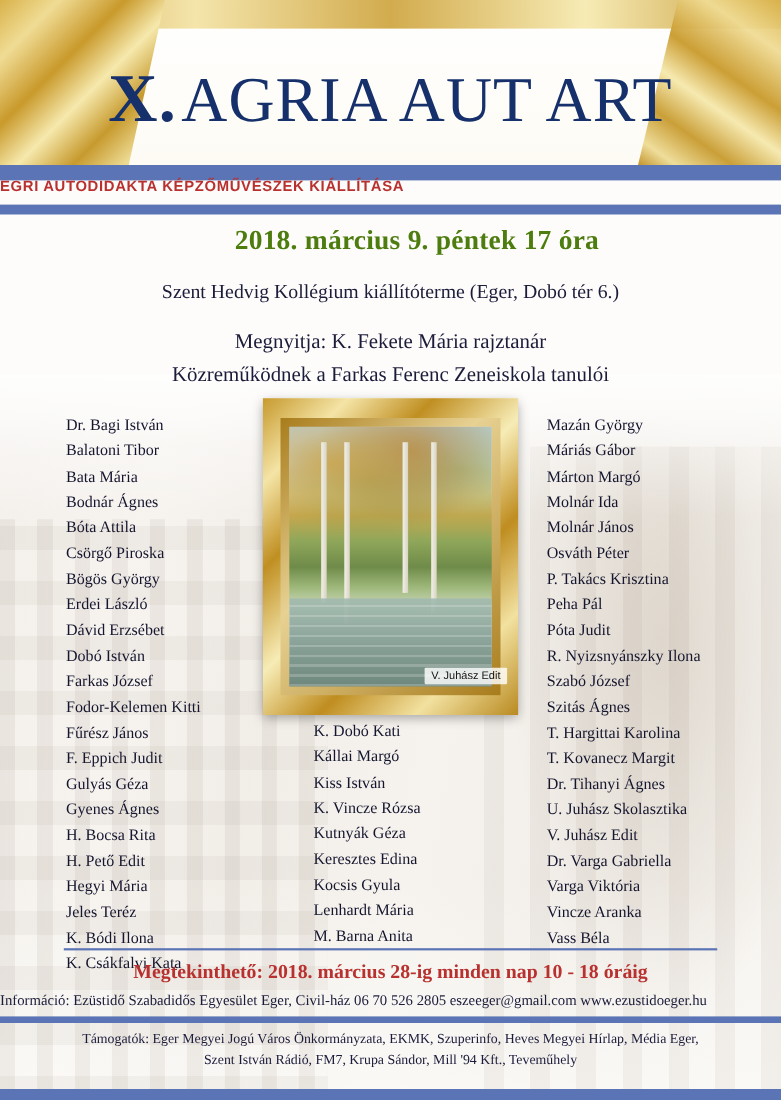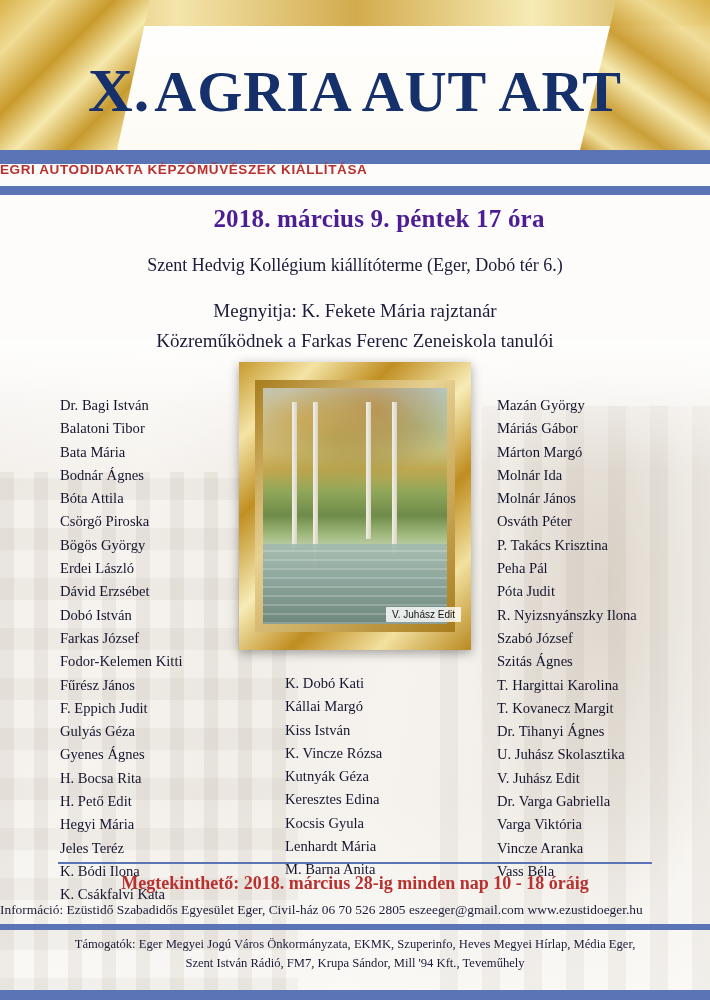--- a/index.html
+++ b/index.html
@@ -70,21 +70,21 @@
     position:absolute;left:0;right:0;top:55px;
     text-align:center;
   }
   .title-x{
     font-family:"Liberation Serif", serif;
     font-weight:bold;font-size:62px;color:#16306b;
     letter-spacing:1px;
   }
   .title-main{
     font-family:"Liberation Serif", serif;
-    font-weight:bold;font-size:58px;color:#16306b;
+    font-weight:normal;font-size:58px;color:#16306b;
     letter-spacing:1px;margin-left:4px;
   }
   .blue-bar{
     position:absolute;left:0;right:0;top:150px;height:14px;
     background:#5b74b5;
   }
   .subtitle{
     position:absolute;left:0;right:0;top:162px;
     font-family:"Liberation Sans", sans-serif;
     font-weight:bold;font-size:13.5px;letter-spacing:.6px;
@@ -93,21 +93,21 @@
   .blue-bar2{
     position:absolute;left:0;right:0;top:186px;height:9px;
     background:#5b74b5;
   }
 
   
   .event{
     position:absolute;left:0;right:0;top:205px;text-align:center;
   }
   .date{
-    font-size:25px;font-weight:bold;color:#4c1d95;letter-spacing:.2px;margin-left:48px;
+    font-size:25px;font-weight:bold;color:#4d7c0f;letter-spacing:.2px;margin-left:48px;
   }
   .venue{
     margin-top:22px;font-size:18px;color:#1b1b3a;
   }
   .opener{
     margin-top:24px;font-size:19px;color:#1b1b3a;
   }
   .performers{
     margin-top:8px;font-size:19px;color:#1b1b3a;text-align:center;
   }
@@ -160,21 +160,21 @@
   }
   .sig{
     position:absolute;right:10px;bottom:28px;
     background:rgba(255,255,255,.82);
     color:#111;font-family:"Liberation Sans", sans-serif;font-size:10px;
     padding:2px 6px;border-radius:1px;
   }
 
   
   .names{
-    position:absolute;left:0;right:0;top:394px;height:470px;
+    position:absolute;left:0;right:0;top:376px;height:470px;
   }
   .col{
     position:absolute;top:0;
     font-size:14.6px;line-height:23.3px;color:#15152e;
     white-space:nowrap;
   }
   .col-left{left:60px;}
   .col-mid{left:285px;top:278px;}
   .col-right{left:497px;}
   .col div{height:23.3px;}

